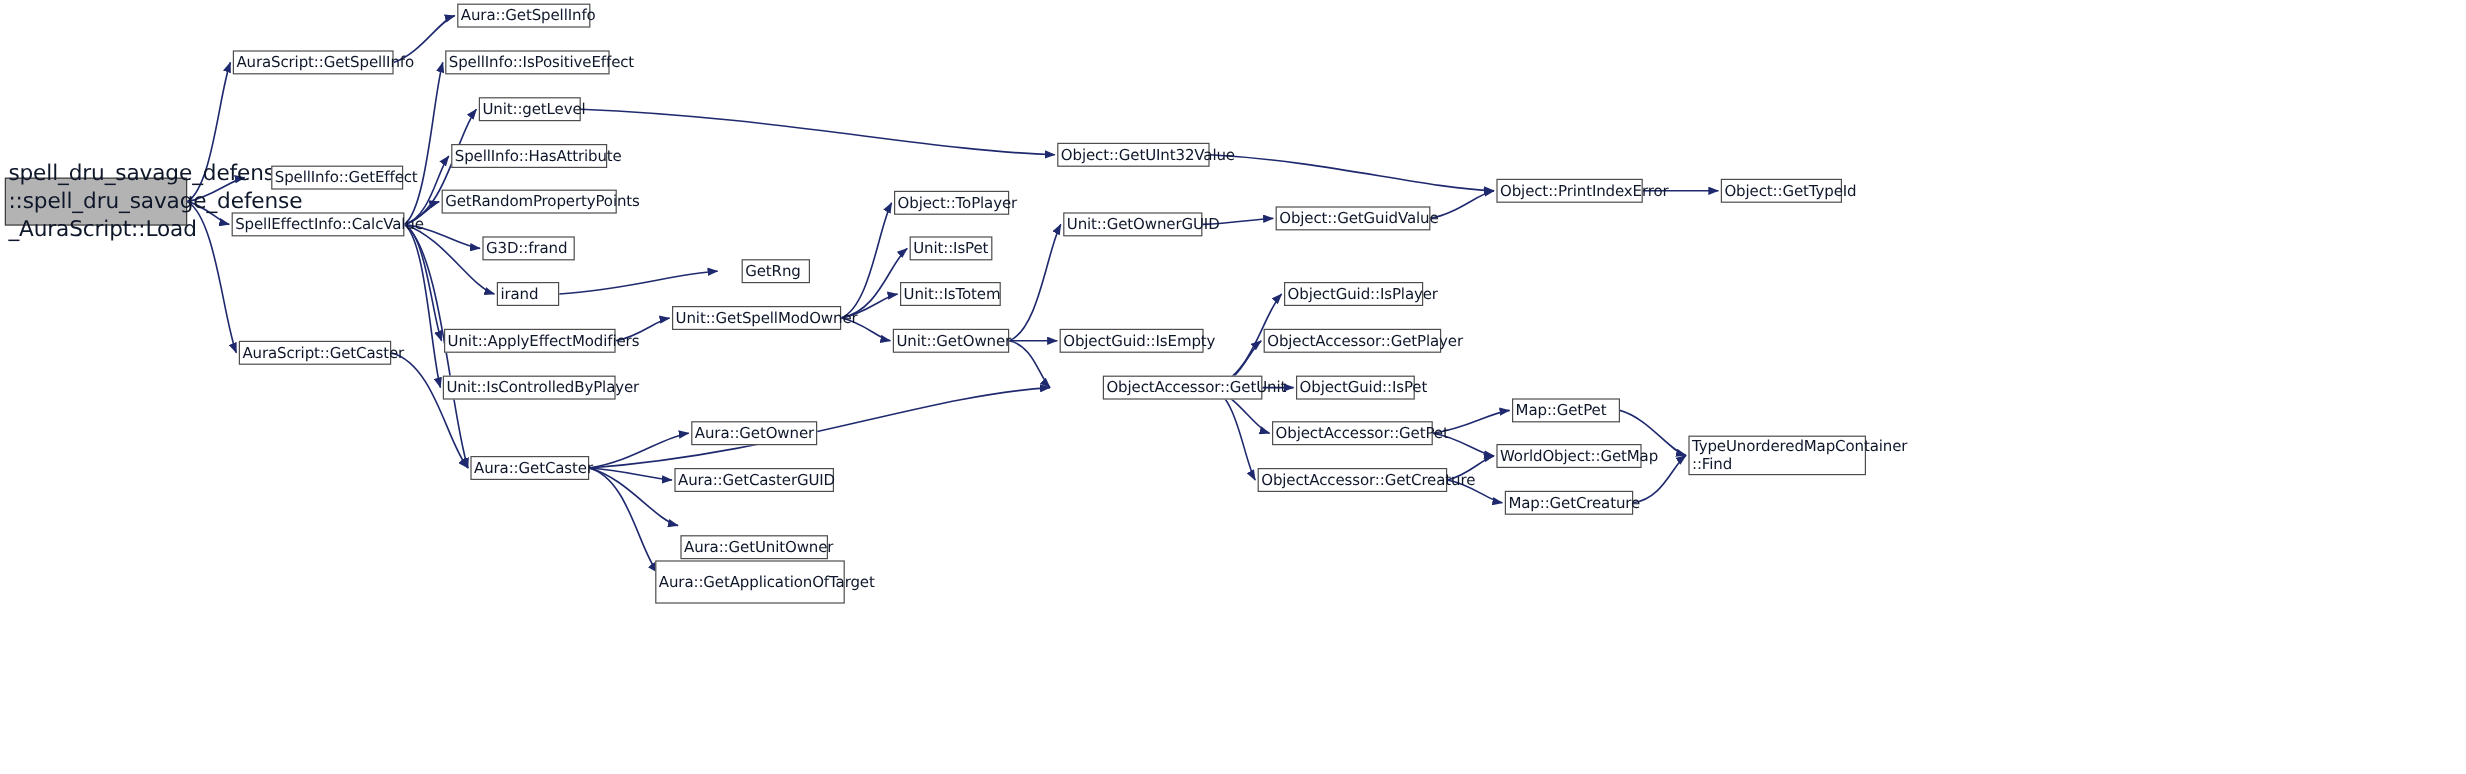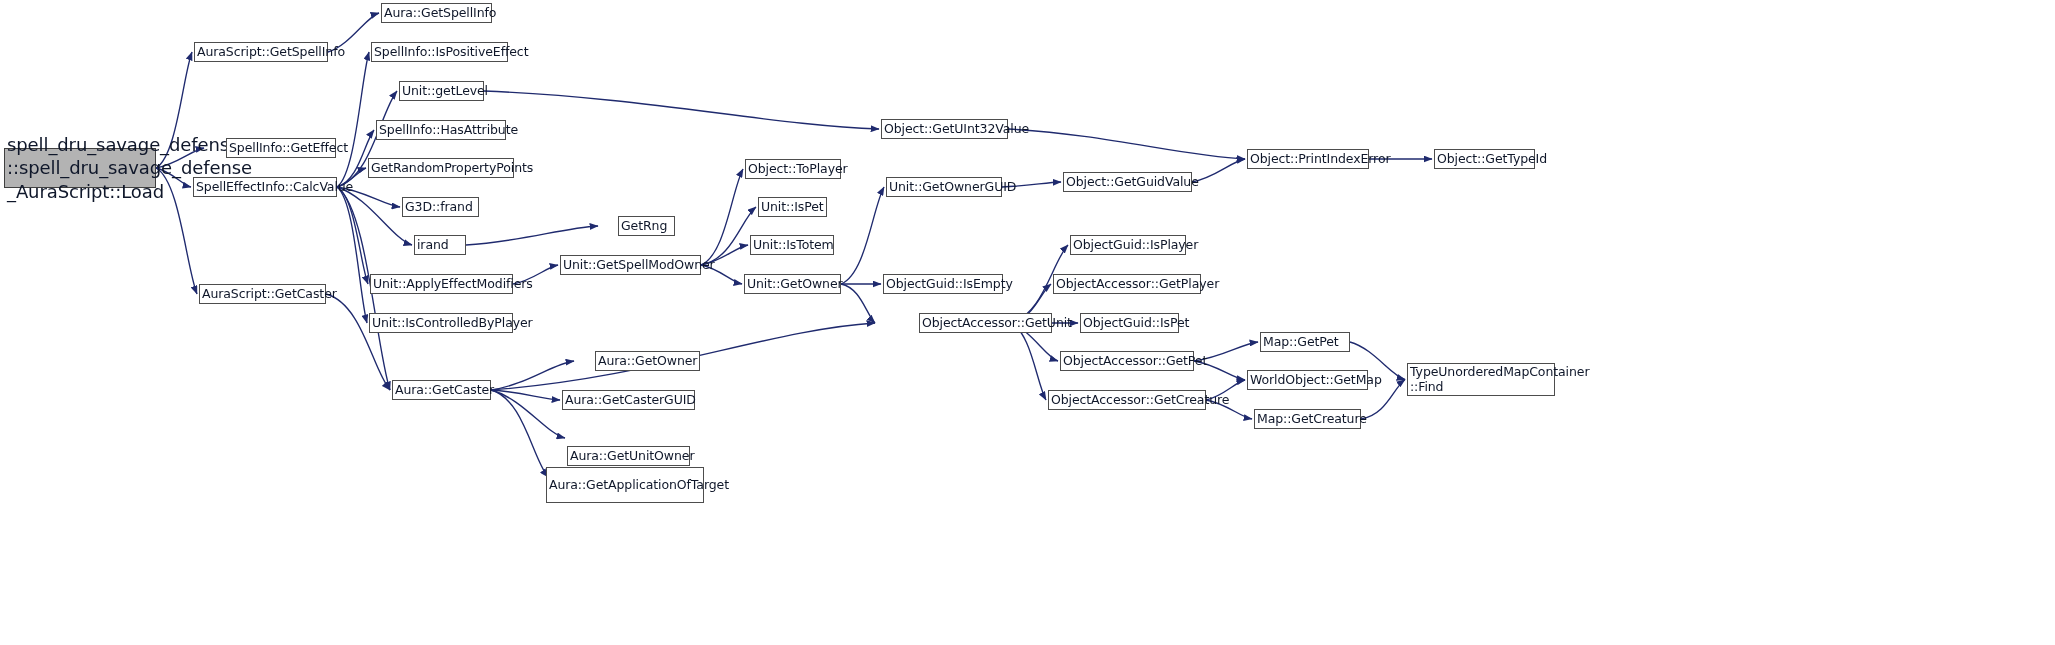--- a/index.html
+++ b/index.html
@@ -139,18 +139,18 @@
       <div class="node" style="left: 1053px; top: 274px; width: 148px; height: 20px;"><span class="lbl">ObjectAccessor::GetPlayer</span></div>
       <div class="node" style="left: 1080px; top: 313px; width: 99px; height: 20px;"><span class="lbl">ObjectGuid::IsPet</span></div>
       <div class="node" style="left: 1060px; top: 351px; width: 134px; height: 20px;"><span class="lbl">ObjectAccessor::GetPet</span></div>
       <div class="node" style="left: 1048px; top: 390px; width: 158px; height: 20px;"><span class="lbl">ObjectAccessor::GetCreature</span></div>
       <div class="node" style="left: 1260px; top: 332px; width: 90px; height: 20px;"><span class="lbl">Map::GetPet</span></div>
       <div class="node" style="left: 1247px; top: 370px; width: 121px; height: 20px;"><span class="lbl">WorldObject::GetMap</span></div>
       <div class="node" style="left: 1254px; top: 409px; width: 107px; height: 20px;"><span class="lbl">Map::GetCreature</span></div>
       <div class="node" style="left: 1407px; top: 363px; width: 148px; height: 33px;"><span class="lbl">TypeUnorderedMapContainer
 ::Find</span></div>
       <div class="node" style="left: 392px; top: 380px; width: 99px; height: 20px;"><span class="lbl">Aura::GetCaster</span></div>
-      <div class="node" style="left: 576px; top: 351px; width: 105px; height: 20px; margin-left: 19px;"><span class="lbl">Aura::GetOwner</span></div>
+      <div class="node" style="left: 576px; top: 351px; width: 105px; height: 20px;"><span class="lbl">Aura::GetOwner</span></div>
       <div class="node" style="left: 562px; top: 390px; width: 133px; height: 20px;"><span class="lbl">Aura::GetCasterGUID</span></div>
       <div class="node" style="left: 567px; top: 446px; width: 123px; height: 20px;"><span class="lbl">Aura::GetUnitOwner</span></div>
       <div class="node" style="left: 530px; top: 467px; width: 158px; height: 36px; margin-left: 16px;"><span class="lbl">Aura::GetApplicationOfTarget</span></div>
     </div>
 </div>
 
 </body></html>

